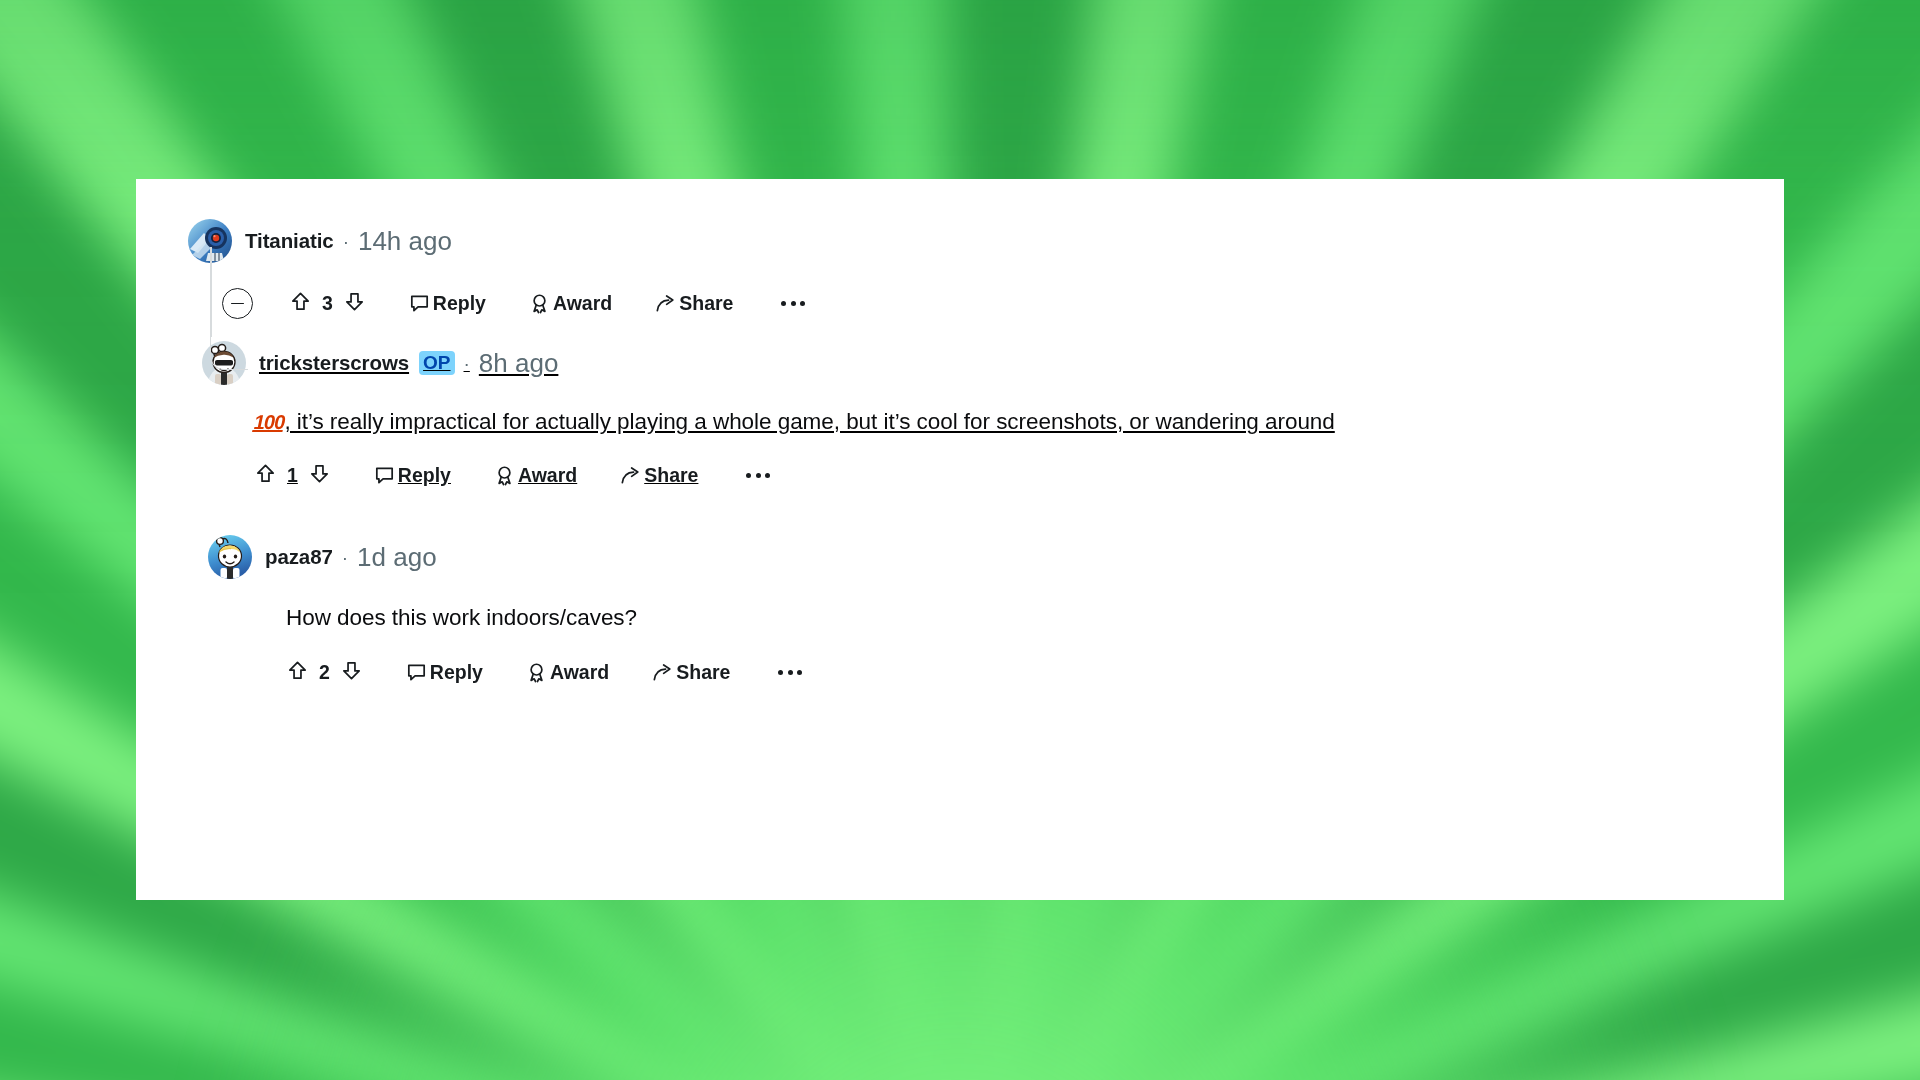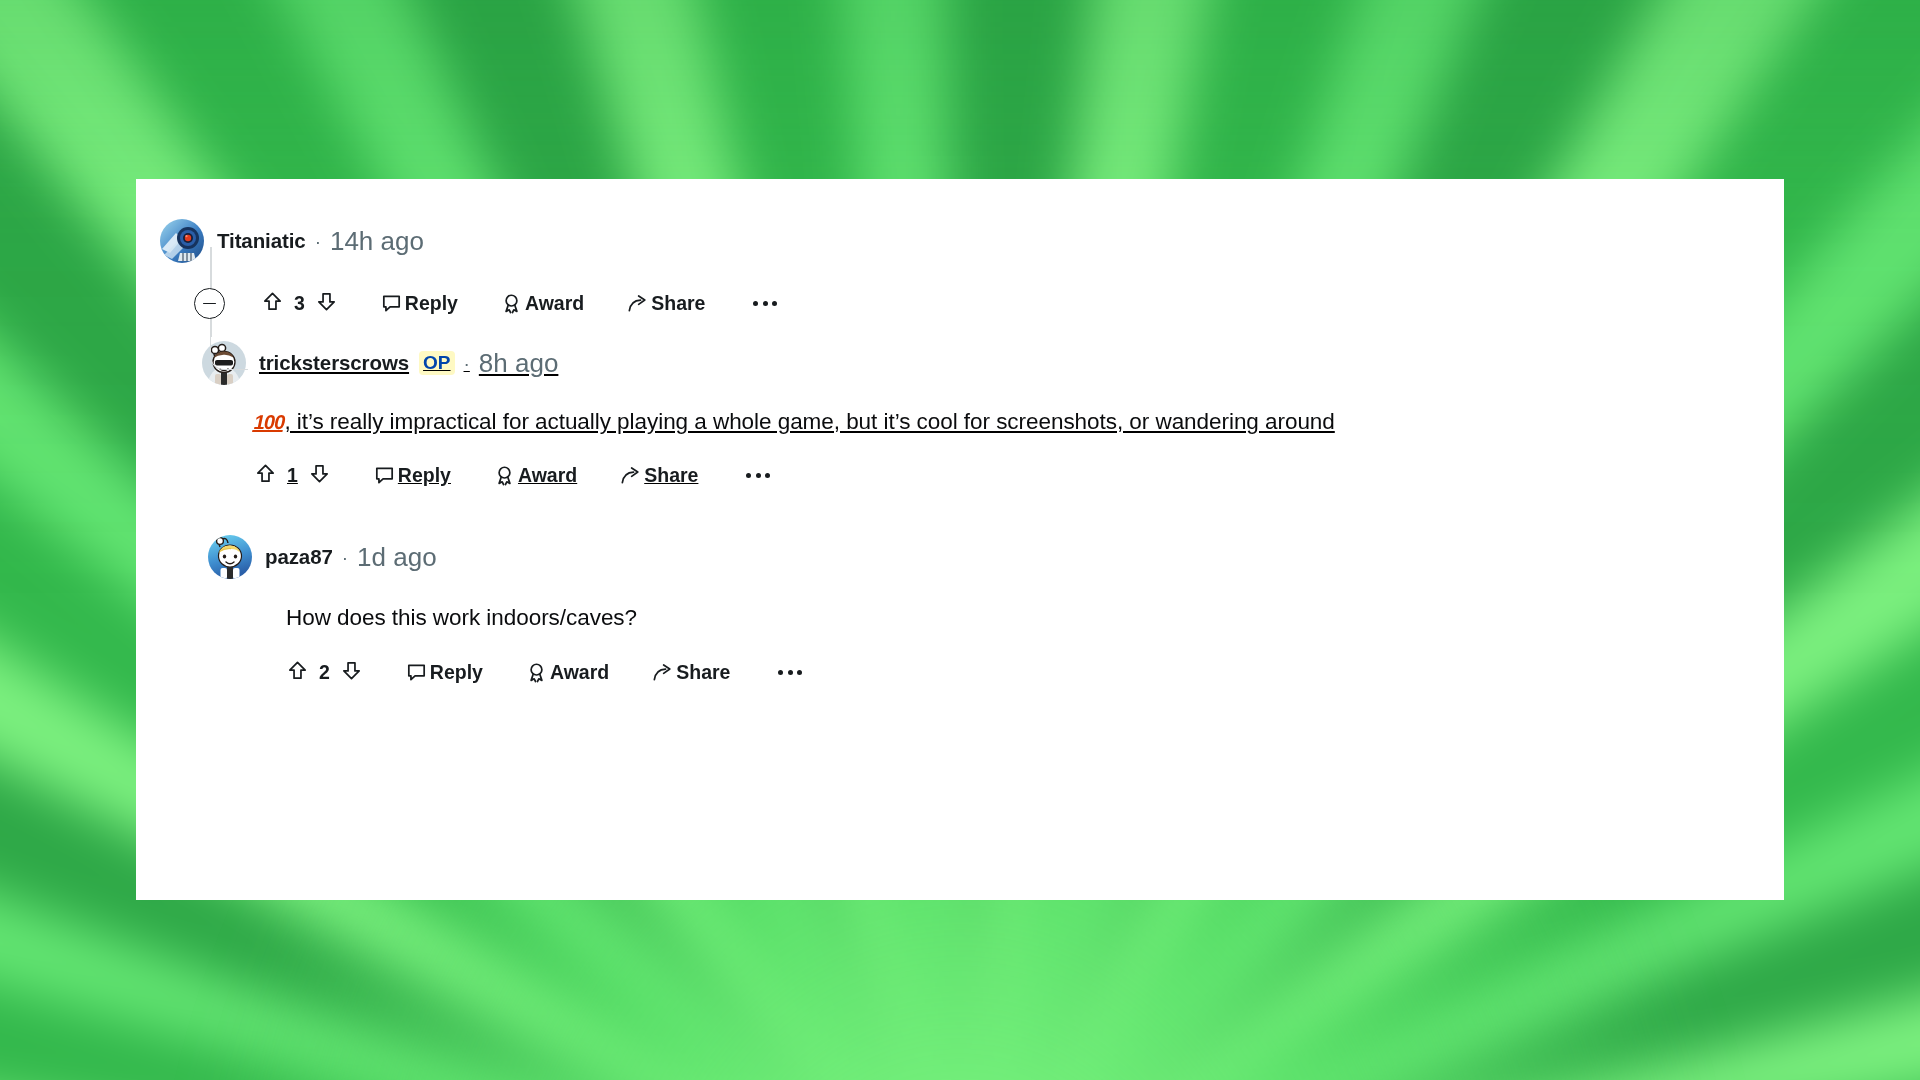--- a/index.html
+++ b/index.html
@@ -110,21 +110,21 @@
     margin: 0 -4px;
   }
   .ago {
     font-size: 26px;
     color: #5c6c74;
   }
   .op-badge {
     font-size: 19px;
     font-weight: 700;
     color: #0045ac;
-    background: #fef9c3;
+    background: #7dd3fc;
     border-radius: 4px;
     padding: 1px 4px;
     margin-left: -3px;
   }
 
   
   .cbody {
     font-size: 22.5px;
     line-height: 1.47;
     color: #0b0c0e;
@@ -226,21 +226,21 @@
   <div id="rays"></div>
   <div id="glow"></div>
   <div id="topshade"></div>
 </div>
 
 <div id="card">
 
   <div class="tline" style="left:74px; top:68px; height:90px;"></div>
   <div class="tcurve" style="left:74px; top:145px; width:38px; height:46px;"></div>
 
-  <div class="comment" style="padding:40px 0 0 24px;">
+  <div class="comment" style="padding:40px 0 0 52px;">
 
     <div class="chead">
       <div class="avatar">
         <svg viewBox="0 0 44 44" xmlns="http://www.w3.org/2000/svg">
           <defs>
             <linearGradient id="g1" x1="0" y1="0" x2="1" y2="1">
               <stop offset="0%" stop-color="#9fd8ef"></stop>
               <stop offset="55%" stop-color="#3c7fc4"></stop>
               <stop offset="100%" stop-color="#1d4a85"></stop>
             </linearGradient>

